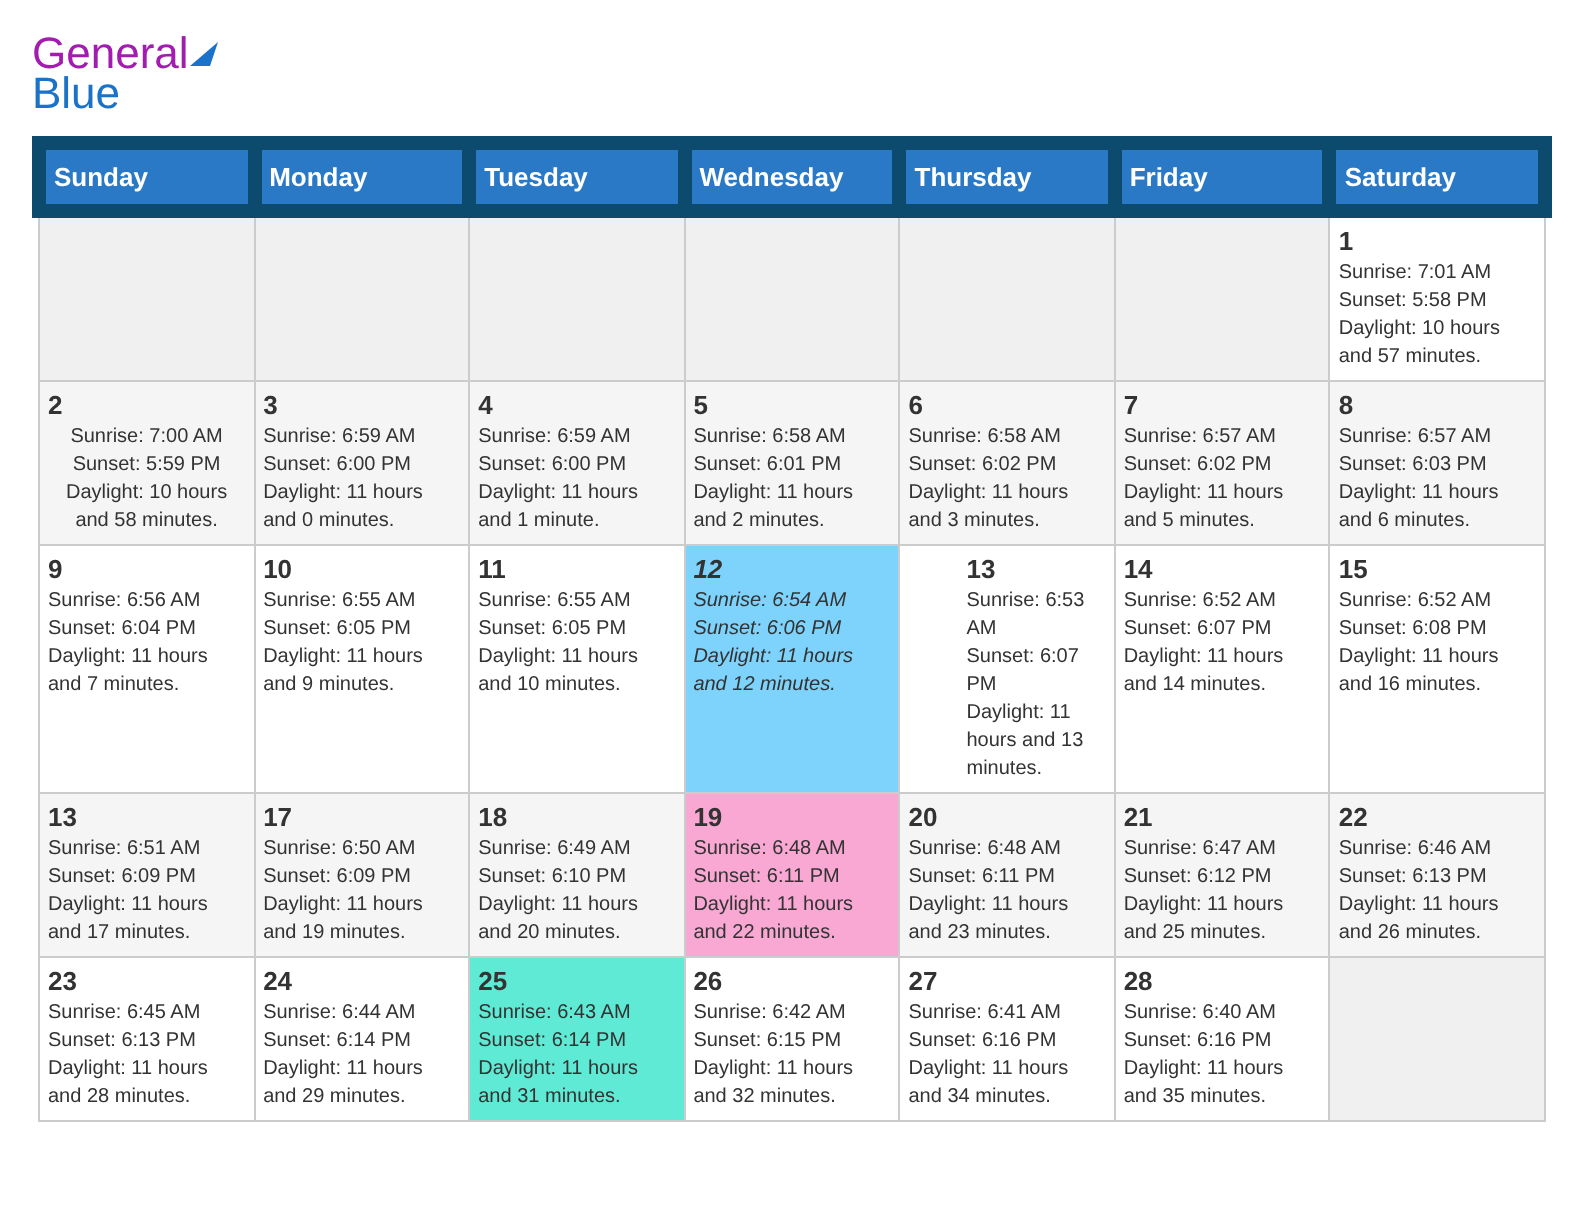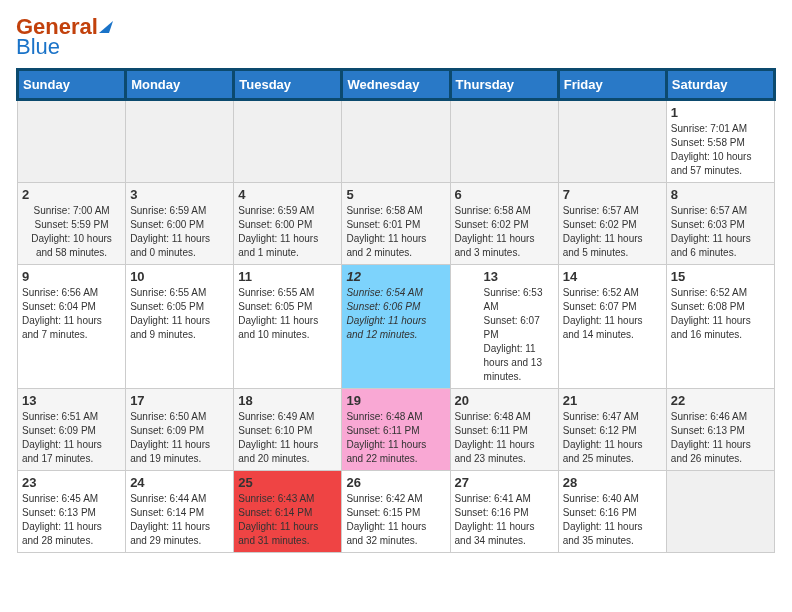--- a/index.html
+++ b/index.html
@@ -37,21 +37,21 @@
       width: 100%;
       border-collapse: collapse;
     }
     .calendar th {
       background: #2979c7;
       color: #fff;
       font-size: 13px;
       font-weight: bold;
       padding: 6px 4px;
       text-align: left;
-      border: 3px solid #0c4a6e;
+      border: 7px solid #0c4a6e;
     }
     .calendar td {
       vertical-align: top;
       border: 1px solid #ccc;
       padding: 4px;
       width: calc(100% / 7);
       min-height: 80px;
       font-size: 10.5px;
       color: #333;
       background: #fff;
@@ -76,21 +76,21 @@
     .empty-cell {
       background: #f0f0f0 !important;
     }
   </style>
 </head>
 <body>
 
 <div class="header">
   <div class="logo">
   <div style="display:flex;align-items:center;line-height:1;">
-    <span style="font-size:22px;font-weight:bold;color:#c2410c;">General</span>
+    <span style="font-size:22px;font-weight:normal;color:#a21caf;">General</span>
         <svg width="14" height="16" viewBox="0 0 14 16" style="margin:0 1px;position:relative;top:-2px;">
           <polygon points="0,16 14,4 10,16" fill="#1a73c8"></polygon>
         </svg>
   </div>
   <div style="font-size:22px;font-weight:normal;color:#1a73c8;margin-top:-4px;">Blue</div>
 </div>
   <div class="title-block">
     <div class="month-title"></div>
     <div class="location"></div>
   </div>
@@ -261,21 +261,21 @@
           <div class="day-info" style="white-space: pre-line;">Sunrise: 6:45 AM
 Sunset: 6:13 PM
 Daylight: 11 hours and 28 minutes.</div>
         </td>
         <td style="background: rgb(255, 255, 255);">
           <span class="day-num">24</span>
           <div class="day-info" style="white-space: pre-line;">Sunrise: 6:44 AM
 Sunset: 6:14 PM
 Daylight: 11 hours and 29 minutes.</div>
         </td>
-        <td style="background: #ef4444;">
+        <td style="background: #5eead4;">
           <span class="day-num">25</span>
           <div class="day-info" style="white-space: pre-line;">Sunrise: 6:43 AM
 Sunset: 6:14 PM
 Daylight: 11 hours and 31 minutes.</div>
         </td>
         <td style="background: rgb(255, 255, 255);">
           <span class="day-num">26</span>
           <div class="day-info" style="white-space: pre-line;">Sunrise: 6:42 AM
 Sunset: 6:15 PM
 Daylight: 11 hours and 32 minutes.</div>

